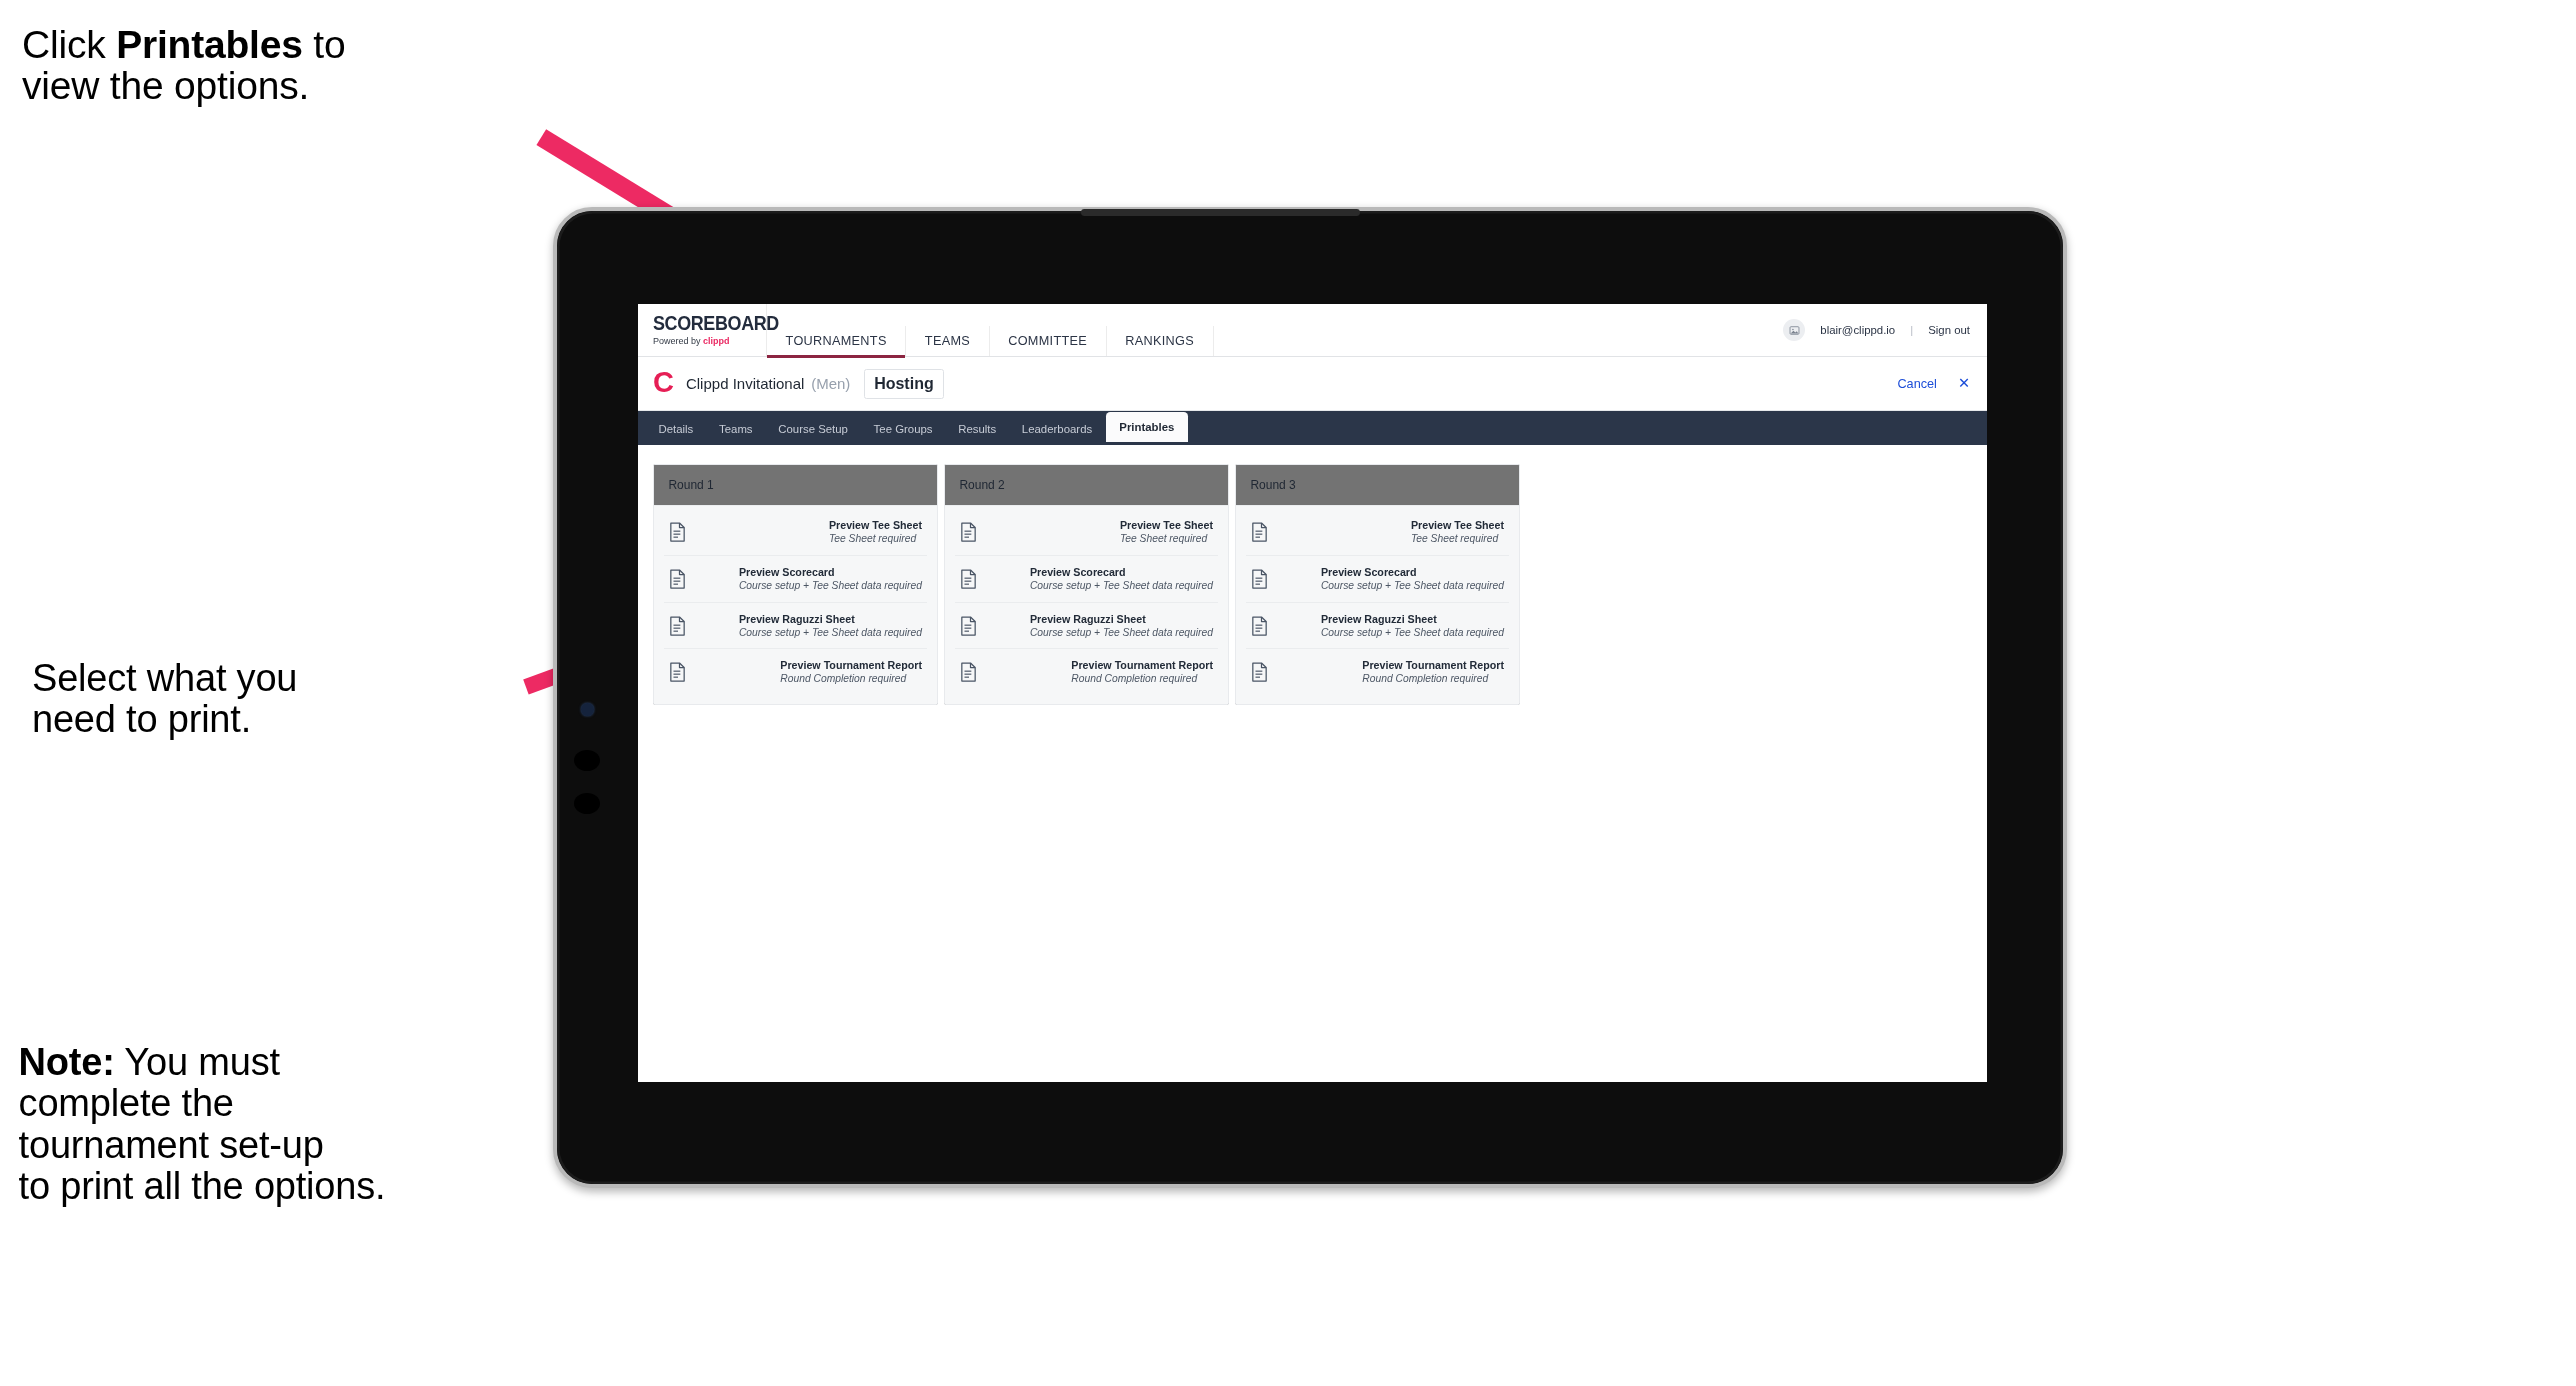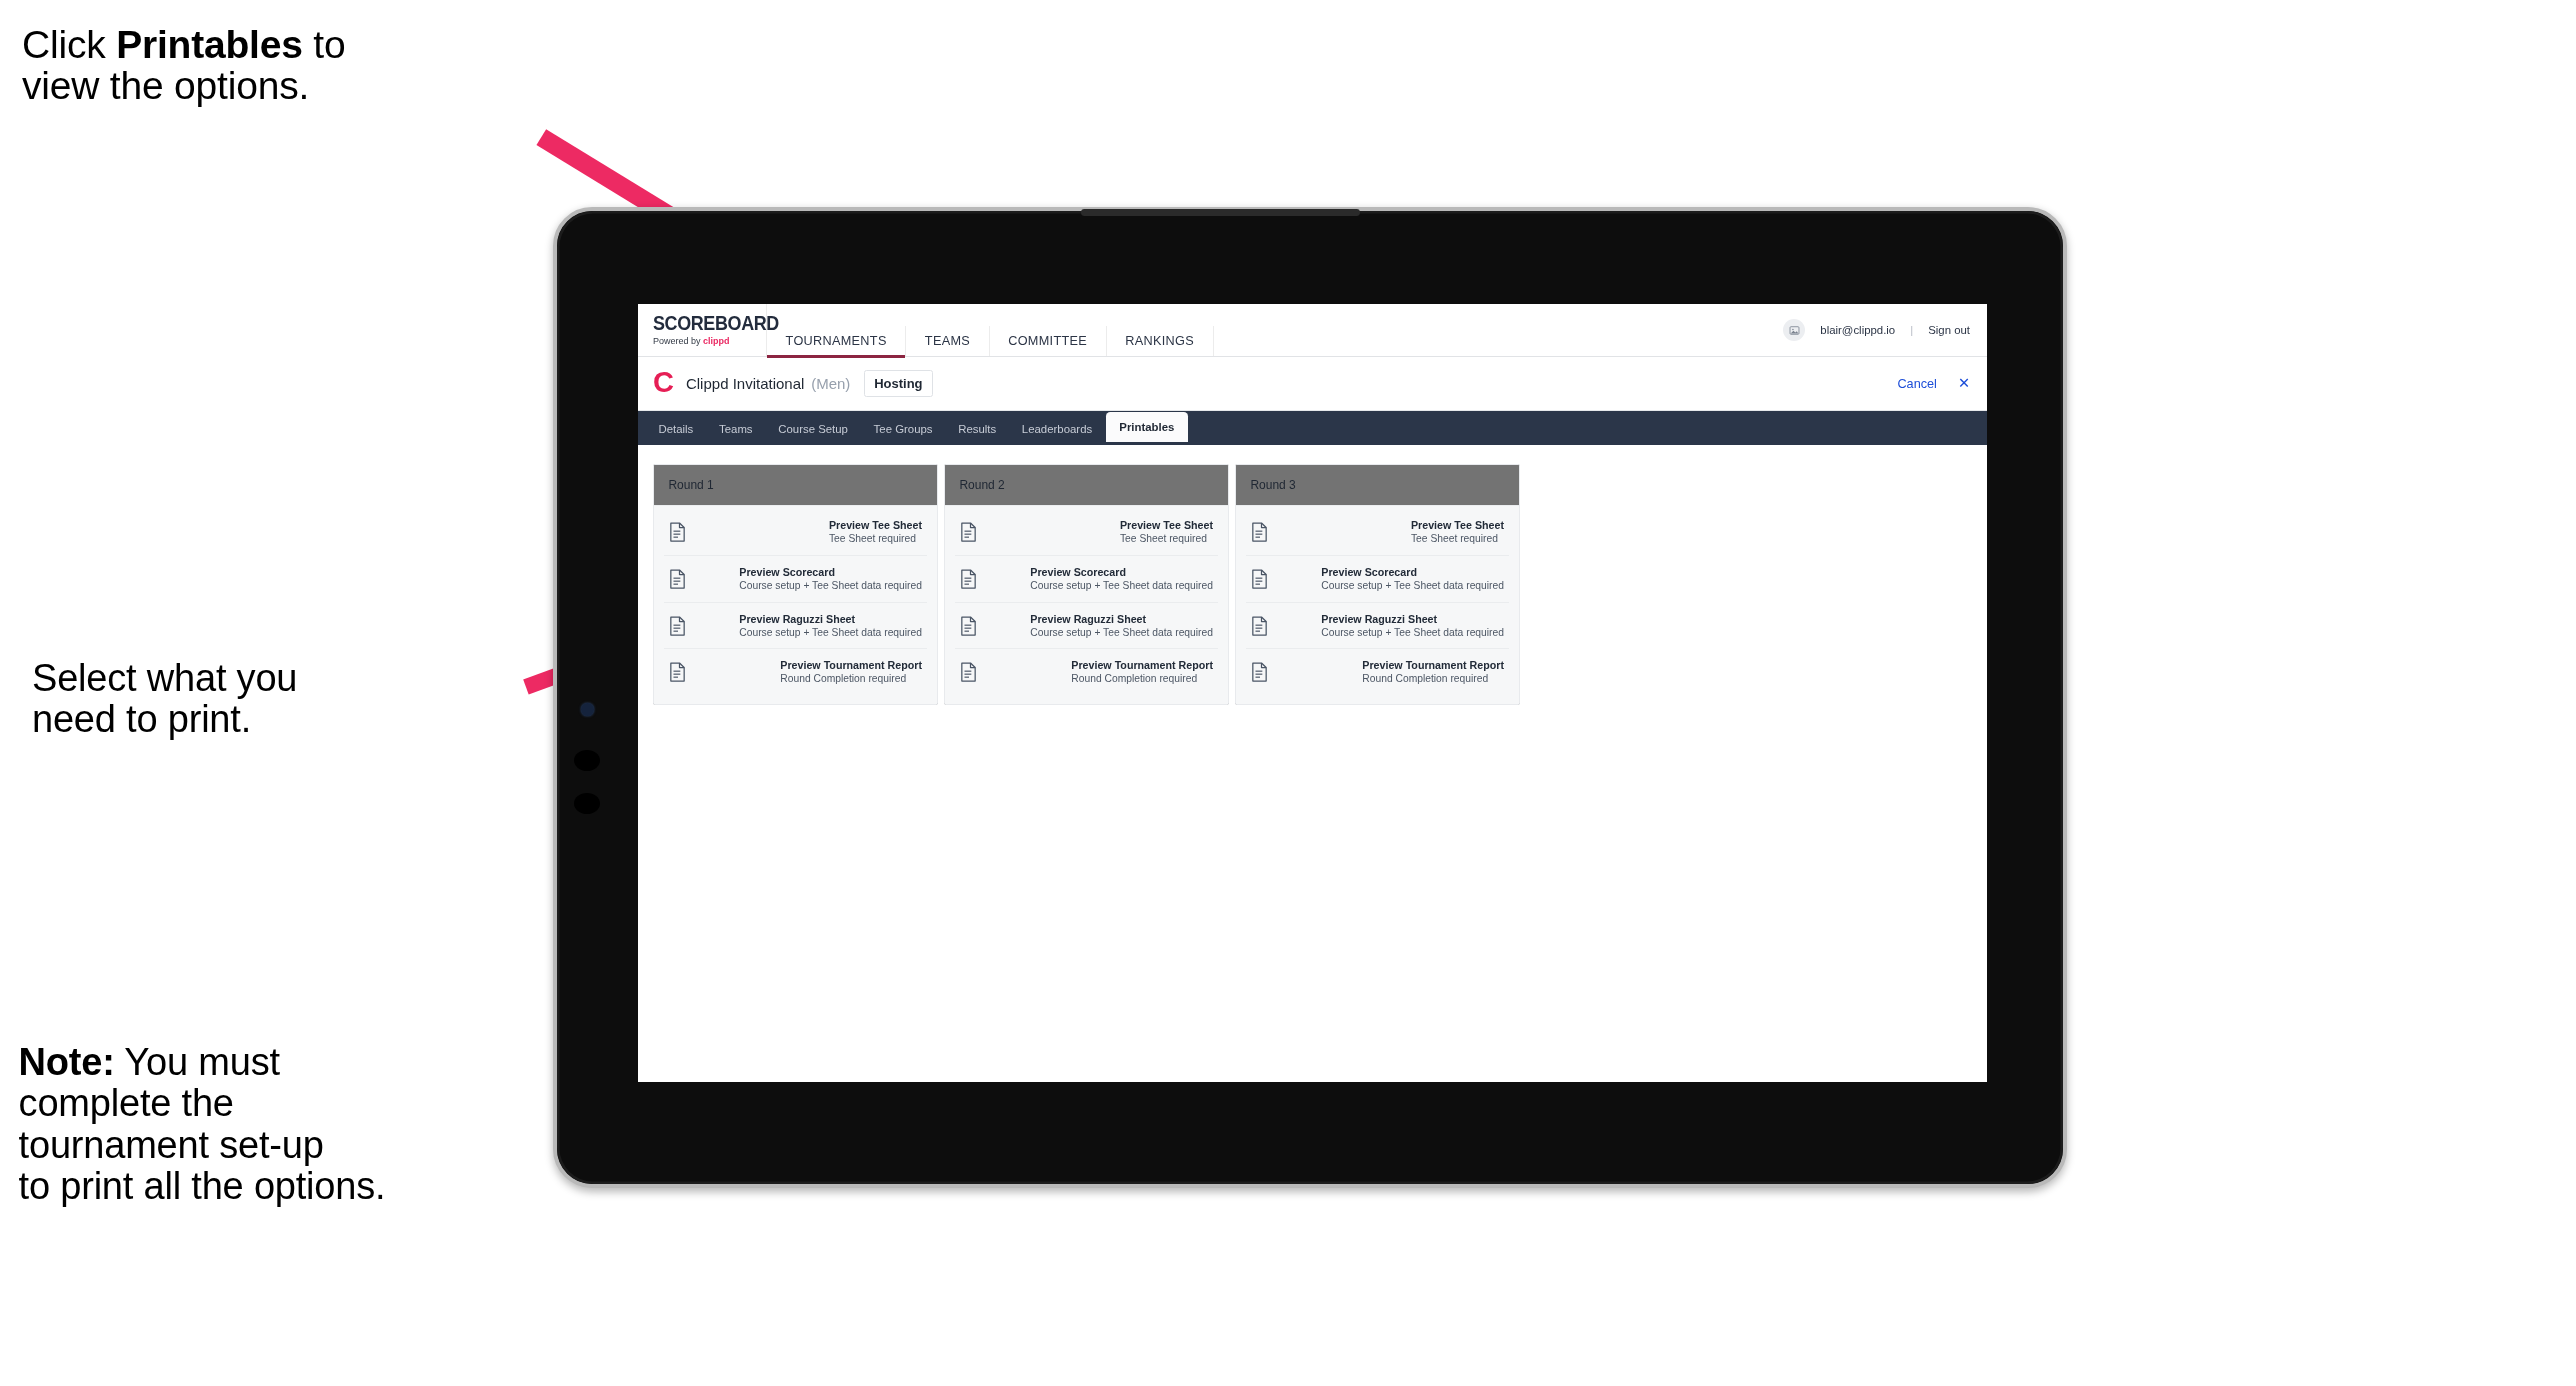--- a/index.html
+++ b/index.html
@@ -121,21 +121,21 @@
   #clippd-c {
     font-family: "Liberation Sans", sans-serif;
     font-weight: 700; font-size: 29px; color: #e61e55;
     line-height: 1; margin-right: 12px; margin-top: -2.5px;
   }
   #tourney-name { font-size: 15px; color: #1f2733; }
   #tourney-gender { font-size: 15px; color: #97a0ad; margin-left: 6.8px; }
   #hosting-badge {
     margin-left: 13.5px; padding: 5px 9.3px;
     border: 0.8px solid #dfe2e6; border-radius: 2.5px;
-    font-size: 13px; font-weight: 700; color: #1f2733; background:#fff;
+    font-size: 16px; font-weight: 700; color: #1f2733; background:#fff;
   }
   #tourney-spacer { flex: 1; }
   #cancel-btn {
     display:flex; align-items:center; gap: 21px;
     font-size: 12.7px; color: #1d4ed8; cursor: pointer;
   }
   #cancel-x { font-size: 14.4px; line-height: 1; }
 
   
   #tabstrip {
@@ -171,21 +171,21 @@
     display: flex; align-items: center; gap: 10px;
     padding: 10px 5px 10px 5px;
     border-bottom: 0.8px solid #eaecee;
     cursor: pointer;
     justify-content: space-between;
   }
   .printable-item:last-child { border-bottom: none; }
   .doc-icon { flex: 0 0 auto; width: 17px; height: 20px; color: #4a5565; }
   .pi-text { display: flex; flex-direction: column; gap: 1.7px; }
   .pi-title { font-size: 10.7px; font-weight: 700; color: #222b38; line-height: 1.15; }
-  .pi-sub { font-size: 10.3px; color: #4c5664; line-height: 1.15; }
+  .pi-sub { font-size: 10.3px; font-style: italic; color: #4c5664; line-height: 1.15; }
 </style>
 </head>
 <body>
 
 <div id="stage">
 
   <div class="annot" id="annot-1"><span>Click </span><b>Printables</b><span> to
 view the options.</span></div>
 
   <div class="annot" id="annot-2">Select what you

